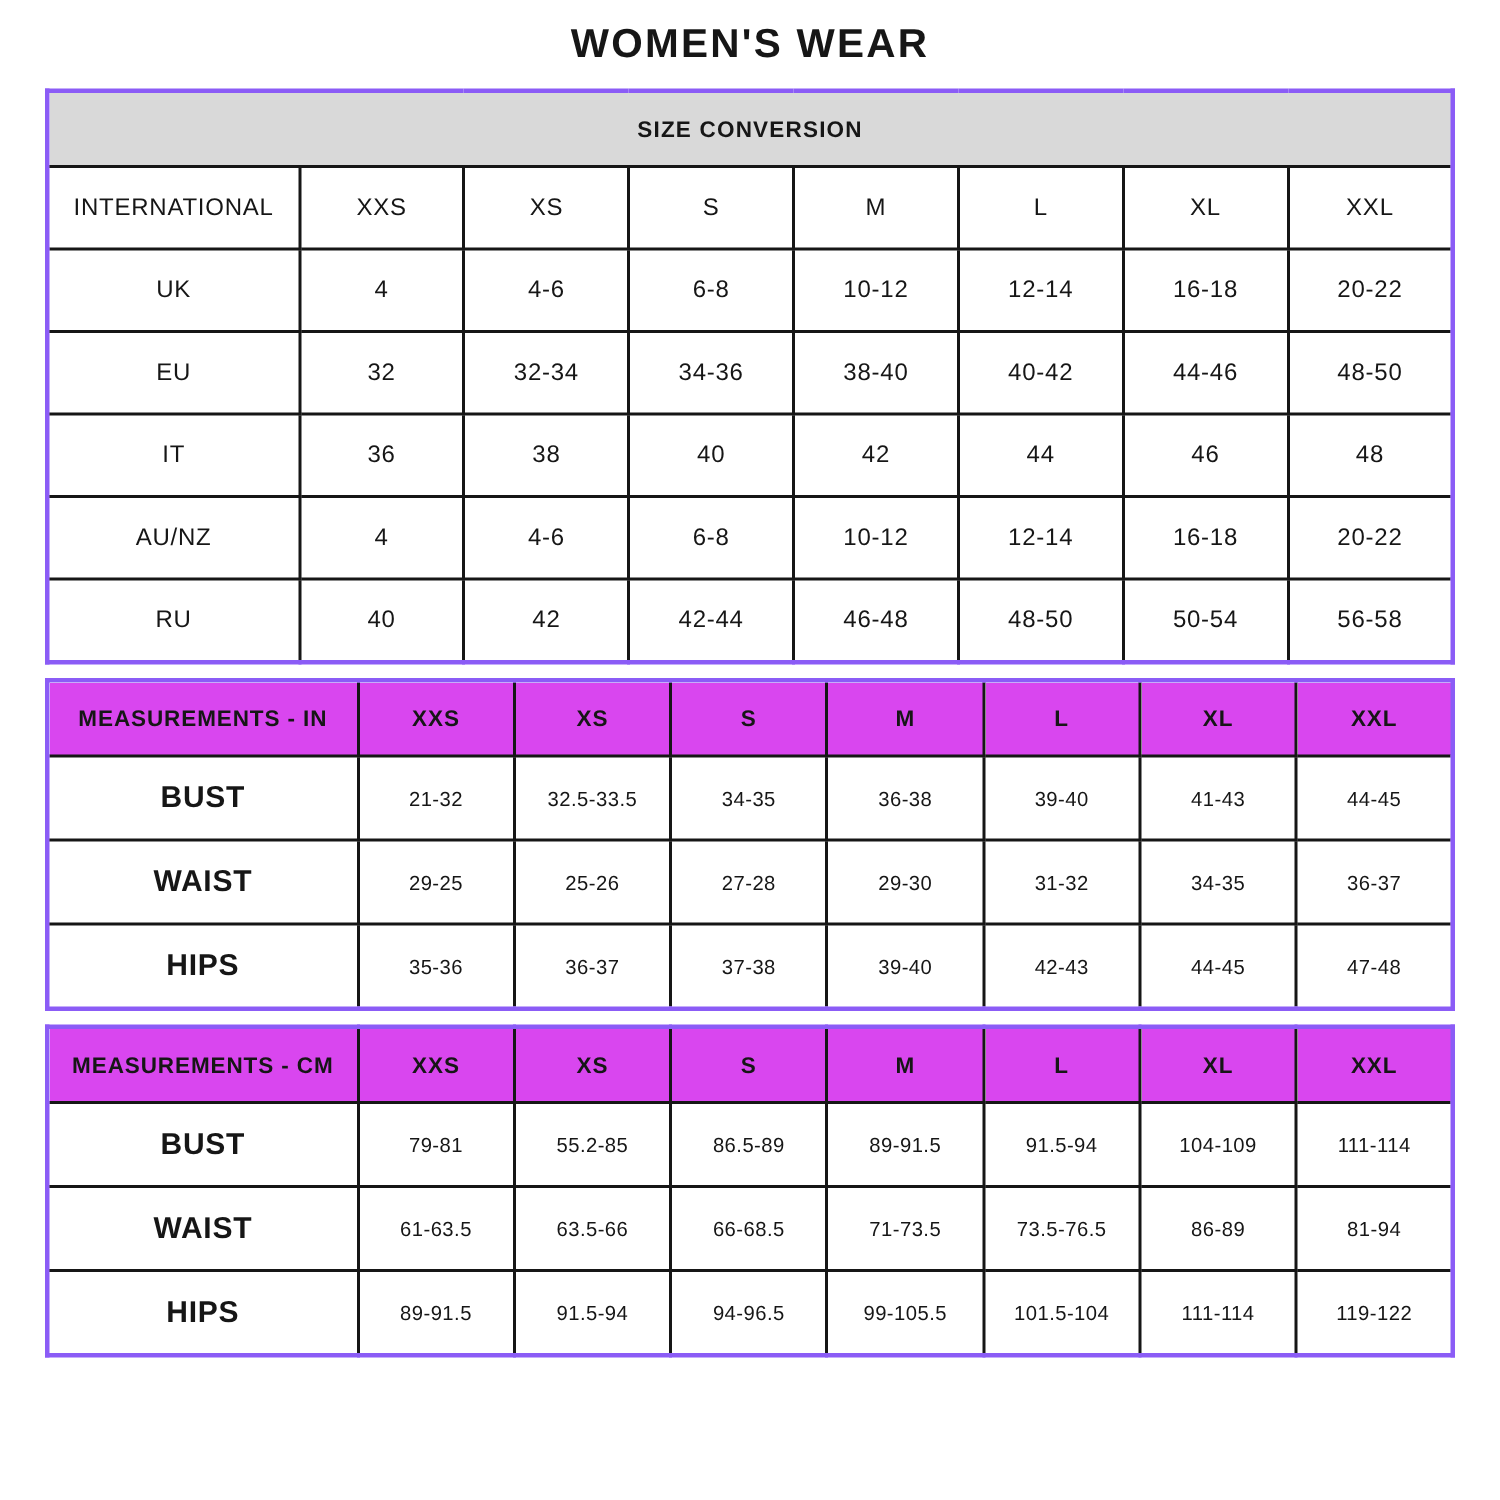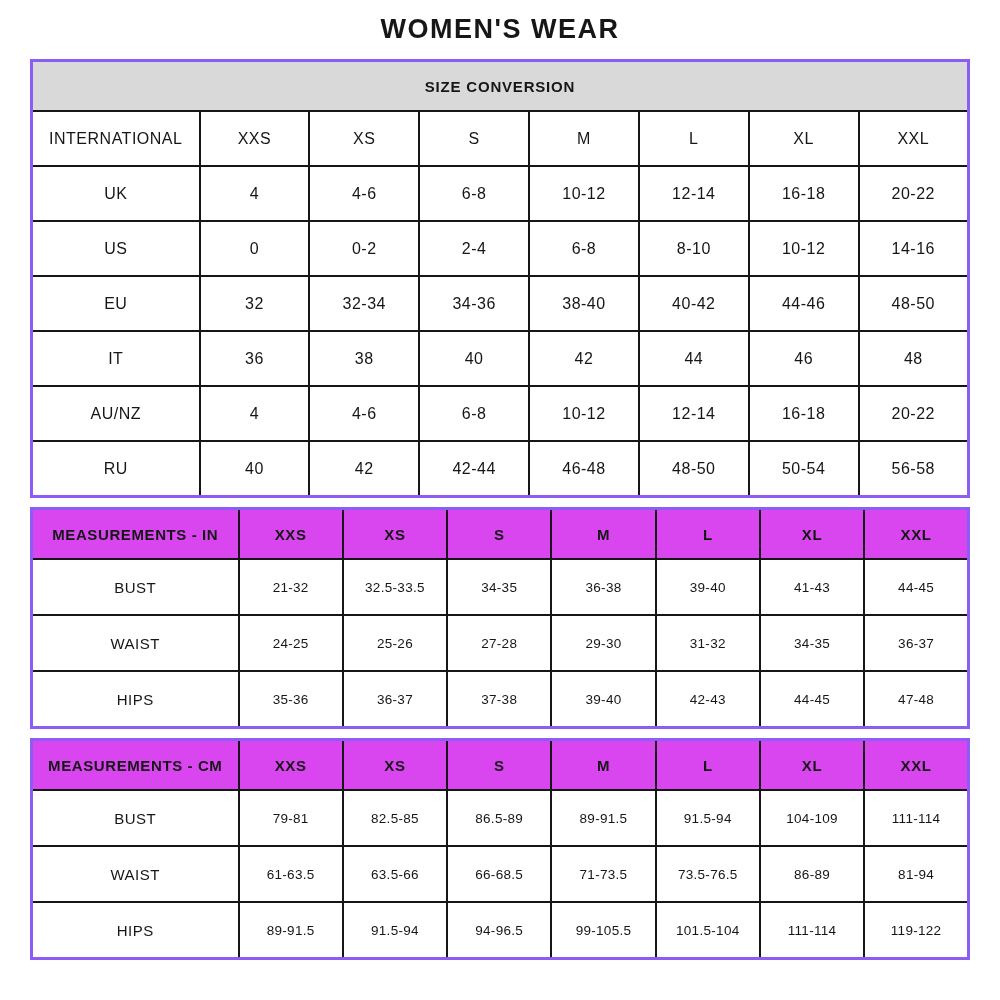--- a/index.html
+++ b/index.html
@@ -64,22 +64,22 @@
   }
   .meas-table thead th {
     background: #d946ef;
     height: 48px;
     font-size: 15px;
     font-weight: 700;
     letter-spacing: 0.6px;
   }
   .meas-table tbody th {
     height: 54px;
-    font-weight: 400;
-    font-size: 15px;
+    font-weight: 700;
+    font-size: 20px;
     letter-spacing: 0.5px;
   }
   .meas-table tbody td {
     height: 54px;
     font-weight: 400;
     font-size: 13.5px;
     letter-spacing: 0.3px;
   }
 </style>
 </head>
@@ -118,30 +118,20 @@
     <tbody>
         <tr>
           <th>UK</th>
           <td>4</td>
           <td>4-6</td>
           <td>6-8</td>
           <td>10-12</td>
           <td>12-14</td>
           <td>16-18</td>
           <td>20-22</td>
-        </tr>
-        <tr>
-          <th>US</th>
-          <td>0</td>
-          <td>0-2</td>
-          <td>2-4</td>
-          <td>6-8</td>
-          <td>8-10</td>
-          <td>10-12</td>
-          <td>14-16</td>
         </tr>
         <tr>
           <th>EU</th>
           <td>32</td>
           <td>32-34</td>
           <td>34-36</td>
           <td>38-40</td>
           <td>40-42</td>
           <td>44-46</td>
           <td>48-50</td>
@@ -208,21 +198,21 @@
           <td>21-32</td>
           <td>32.5-33.5</td>
           <td>34-35</td>
           <td>36-38</td>
           <td>39-40</td>
           <td>41-43</td>
           <td>44-45</td>
         </tr>
         <tr>
           <th>WAIST</th>
-          <td>24-25</td>
+          <td>29-25</td>
           <td>25-26</td>
           <td>27-28</td>
           <td>29-30</td>
           <td>31-32</td>
           <td>34-35</td>
           <td>36-37</td>
         </tr>
         <tr>
           <th>HIPS</th>
           <td>35-36</td>
@@ -256,21 +246,21 @@
         <th>M</th>
         <th>L</th>
         <th>XL</th>
         <th>XXL</th>
       </tr>
     </thead>
     <tbody>
         <tr>
           <th>BUST</th>
           <td>79-81</td>
-          <td>82.5-85</td>
+          <td>55.2-85</td>
           <td>86.5-89</td>
           <td>89-91.5</td>
           <td>91.5-94</td>
           <td>104-109</td>
           <td>111-114</td>
         </tr>
         <tr>
           <th>WAIST</th>
           <td>61-63.5</td>
           <td>63.5-66</td>

